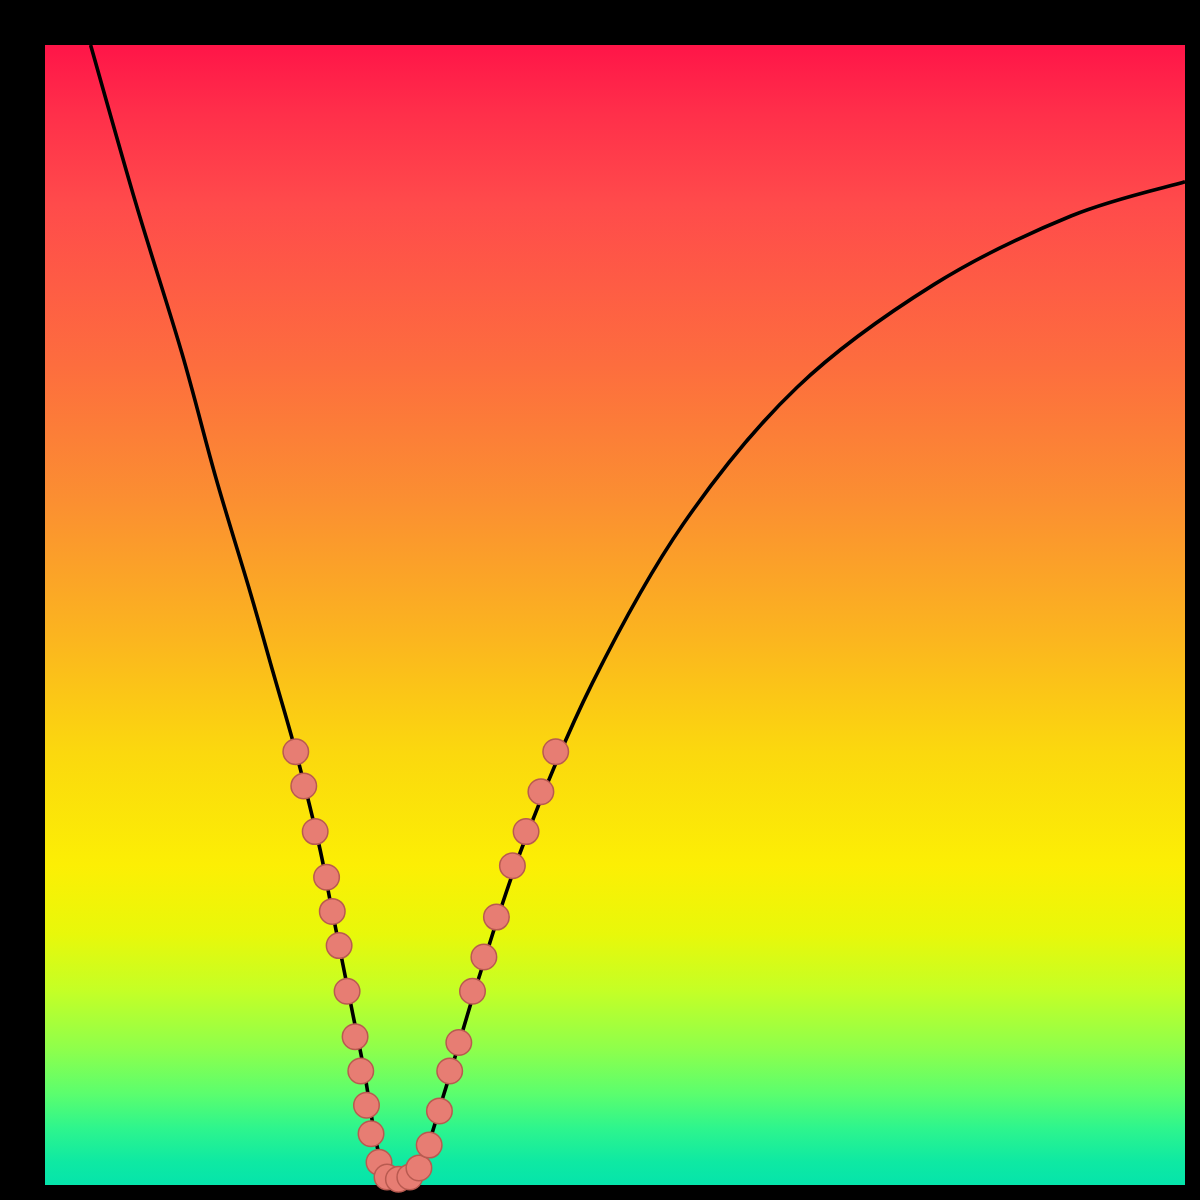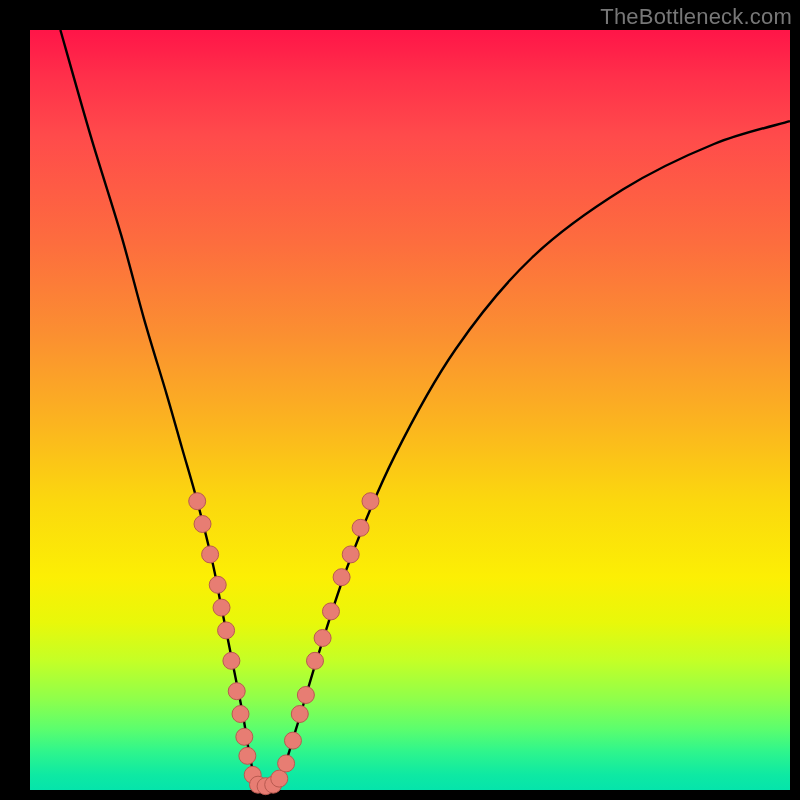--- a/index.html
+++ b/index.html
@@ -94,14 +94,13 @@
           <circle cx="292.6" cy="608" r="8.5" fill="#e77d73" stroke="#b85a50" stroke-width="1"></circle>
           <circle cx="300.96000000000004" cy="581.4" r="8.5" fill="#e77d73" stroke="#b85a50" stroke-width="1"></circle>
           <circle cx="311.59999999999997" cy="547.2" r="8.5" fill="#e77d73" stroke="#b85a50" stroke-width="1"></circle>
           <circle cx="320.72" cy="524.4" r="8.5" fill="#e77d73" stroke="#b85a50" stroke-width="1"></circle>
           <circle cx="330.6" cy="497.8" r="8.5" fill="#e77d73" stroke="#b85a50" stroke-width="1"></circle>
           <circle cx="340.47999999999996" cy="471.2" r="8.5" fill="#e77d73" stroke="#b85a50" stroke-width="1"></circle>
         </g>
     </svg>
   </div>
 
-  <div class="watermark">TheBottleneck.com</div>
 </div>
 
 </body></html>

